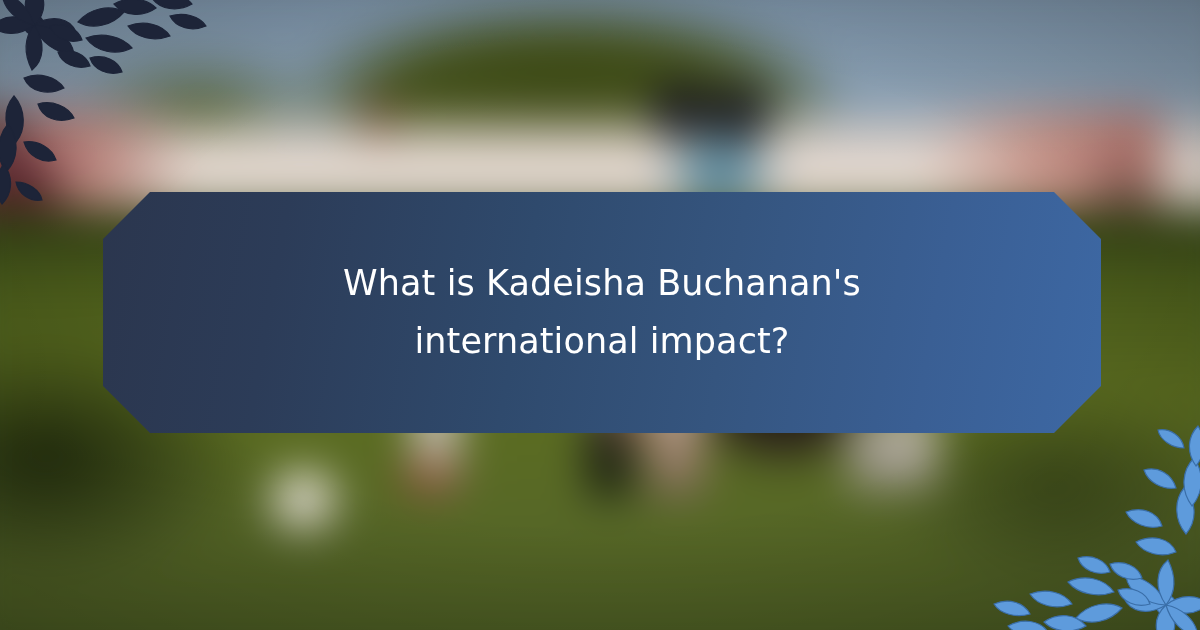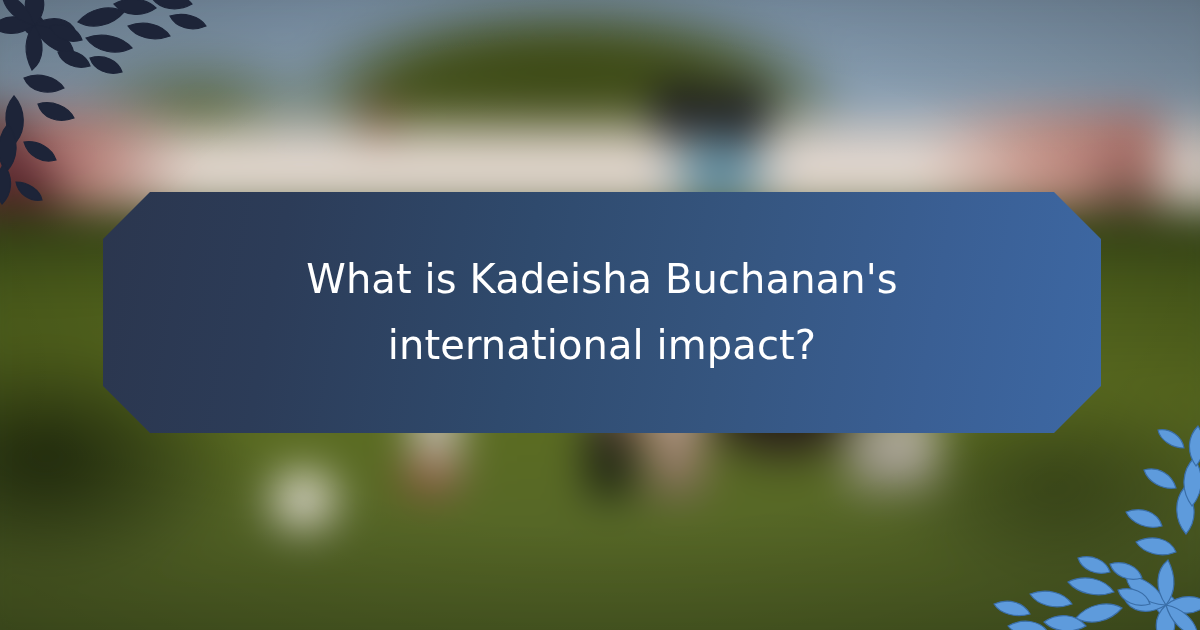--- a/index.html
+++ b/index.html
@@ -161,21 +161,21 @@
     -webkit-clip-path: polygon(47px 0, calc(100% - 47px) 0, 100% 47px, 100% calc(100% - 47px), calc(100% - 47px) 100%, 47px 100%, 0 calc(100% - 47px), 0 47px);
     clip-path: polygon(47px 0, calc(100% - 47px) 0, 100% 47px, 100% calc(100% - 47px), calc(100% - 47px) 100%, 47px 100%, 0 calc(100% - 47px), 0 47px);
     display: flex;
     align-items: center;
     justify-content: center;
     box-sizing: border-box;
     padding: 0 70px;
   }
   .card-title {
     color: #ffffff;
-    font-size: 40px;
+    font-size: 35px;
     line-height: 1.63;
     font-weight: 400;
     text-align: center;
     letter-spacing: 0.1px;
     margin: 4px;
     max-width: 730px;
   }
 
   
   .ornament {

